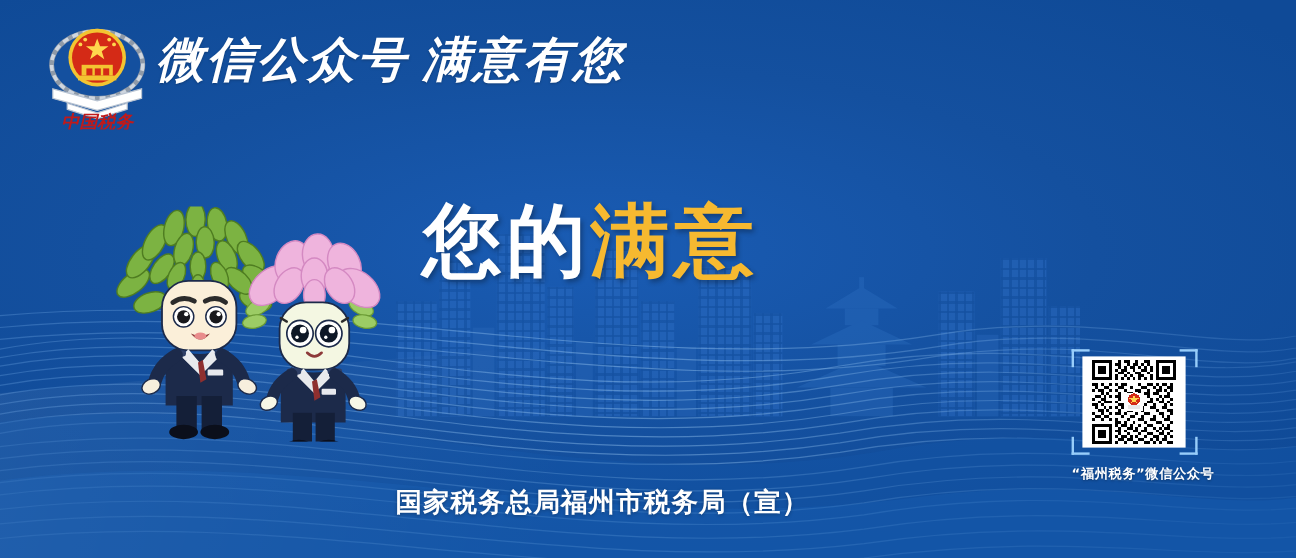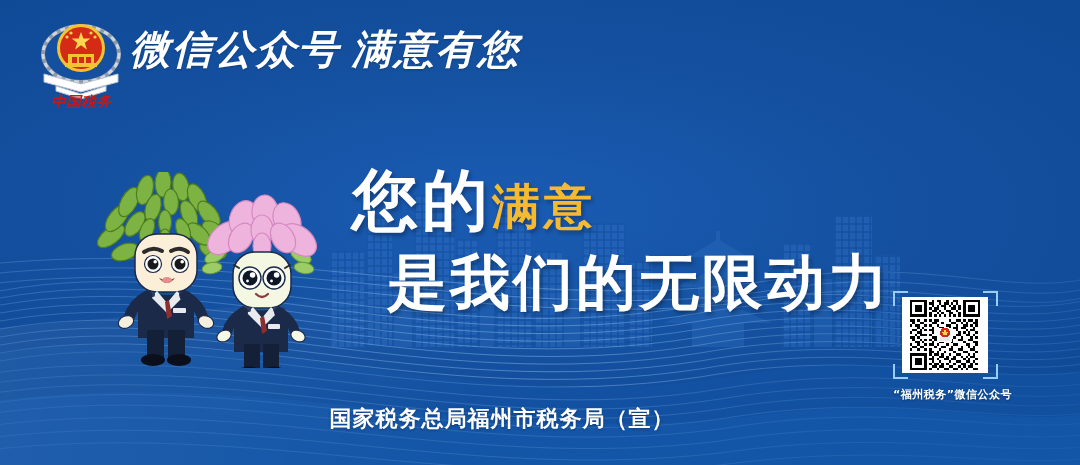--- a/index.html
+++ b/index.html
@@ -54,22 +54,22 @@
   .mascots{position:absolute;left:95px;top:172px;width:250px;height:196px;}
 
   
   .slogan{position:absolute;left:352px;top:168px;width:560px;}
   .line1,.line2{
     font-family:"DejaVu Sans","Liberation Sans",sans-serif;
     font-weight:700;white-space:nowrap;line-height:1;
   }
   .line1{font-size:66px;letter-spacing:4px;}
   .line2{font-size:60px;letter-spacing:3px;margin-top:18px;margin-left:14px;}
-  .w{color:#ffffff;text-shadow:2px 3px 4px rgba(0,0,0,.30);text-align:center;}
-  .y{color:#f6b930;text-shadow:2px 3px 4px rgba(0,0,0,.30);font-size:48px;}
+  .w{color:#ffffff;text-shadow:2px 3px 4px rgba(0,0,0,.30);}
+  .y{color:#f6b930;text-shadow:2px 3px 4px rgba(0,0,0,.30);font-size:66px;}
 
   
   .org{
     position:absolute;left:0;right:0;top:404px;text-align:center;
     color:#ffffff;font-size:22px;font-weight:700;letter-spacing:1px;
     font-family:"DejaVu Sans","Liberation Sans",sans-serif;
     text-shadow:0 1px 3px rgba(0,0,0,.3);
     padding-right:76px;
   }
 
@@ -322,21 +322,20 @@
         <path d="M38 176 q6 3 12 1" stroke="#ffe08a" stroke-width="2" fill="none"></path>
         <path d="M64 176 q6 3 12 1" stroke="#ffe08a" stroke-width="2" fill="none"></path>
       </g>
     </svg>
   </div>
 
   <div class="slogan">
     <div class="line1">
       <span class="w">您的</span><span class="y">满意</span>
     </div>
-    <div class="line2 w">是我们的无限动力</div>
   </div>
 
   <div class="org">国家税务总局福州市税务局（宣）</div>
 
   <div class="qr-wrap">
     <div class="qr-frame">
       <div class="bracket b-tl"></div>
       <div class="bracket b-tr"></div>
       <div class="bracket b-bl"></div>
       <div class="bracket b-br"></div>

